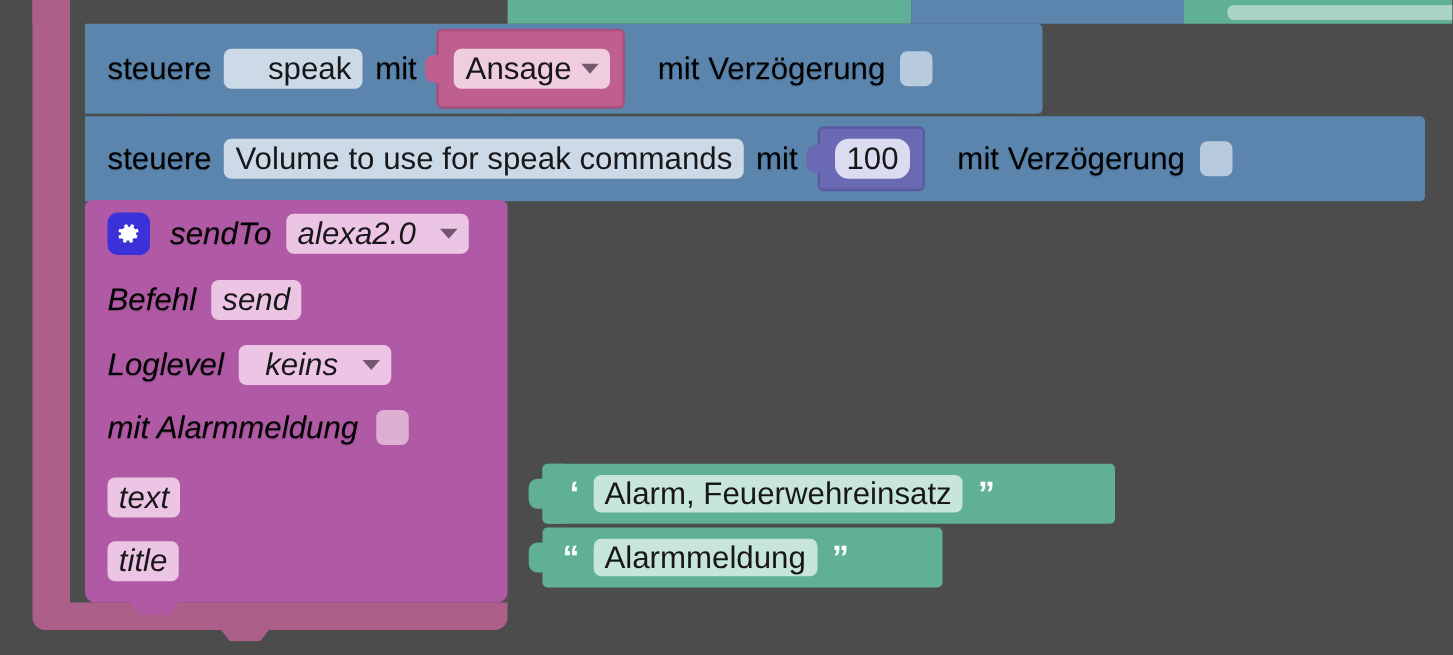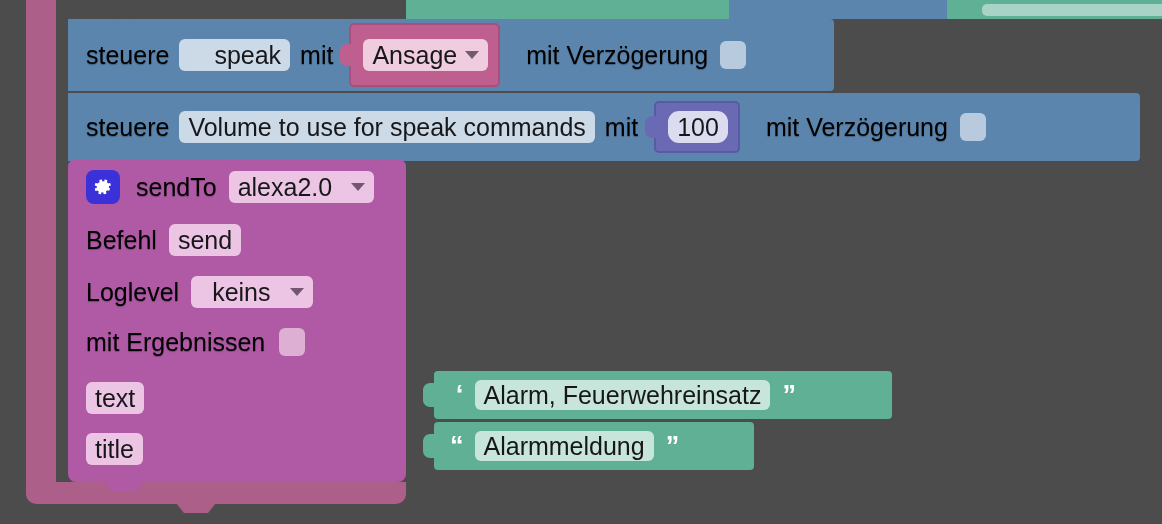--- a/index.html
+++ b/index.html
@@ -98,20 +98,21 @@
   #mouth{
     position:absolute; left:56px; top:0; width:350px; height:482px;
     background:#4c4c4c;
   }
 
   
   #sendto{
     position:absolute; left:68px; top:160px; width:338px; height:322px;
     background:#b05aa5;
     border-radius:6px 6px 8px 8px;
+    font-style:italic;
   }
   #sendto .topnotch{
     position:absolute; left:10px; top:0; width:40px; height:9px;
     background:#b05aa5;
   }
   #sendto .botnotch{
     position:absolute; left:36px; bottom:-10px; width:40px; height:11px;
     background:#b05aa5;
     clip-path:polygon(0 0,40px 0,32px 11px,8px 11px);
   }
@@ -197,21 +198,21 @@
 
     <div class="sline" style="top:116px;">
       <span class="lbl">Loglevel</span>
       <span class="fld magish" style="margin-left:12px;padding-left:21px;">
         <span>keins</span>
         <i class="caret"></i>
       </span>
     </div>
 
     <div class="sline" style="top:168px;">
-      <span class="lbl">mit Ergebnissen</span>
+      <span class="lbl">mit Alarmmeldung</span>
       <span class="chk onpink" style="margin-left:14px;"></span>
     </div>
 
     <div class="sline" style="top:222px;">
       <span class="fld magish">text</span>
     </div>
 
     <div class="sline" style="top:273px;">
       <span class="fld magish">title</span>
     </div>

